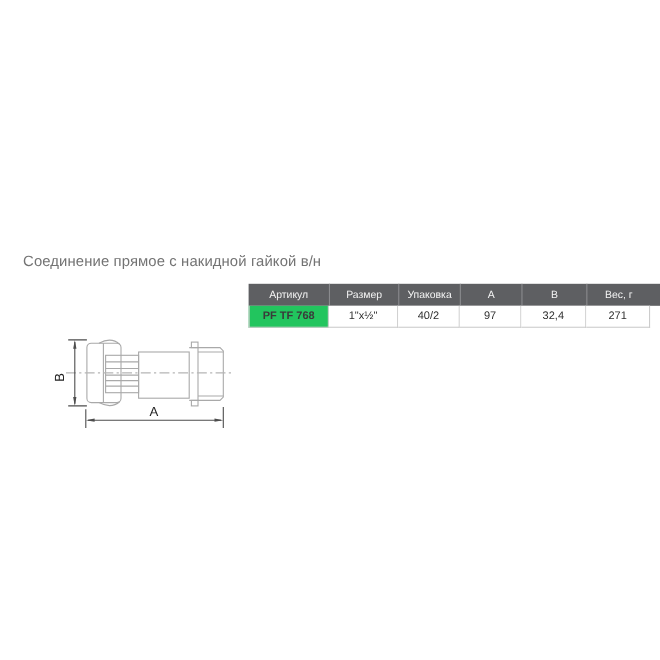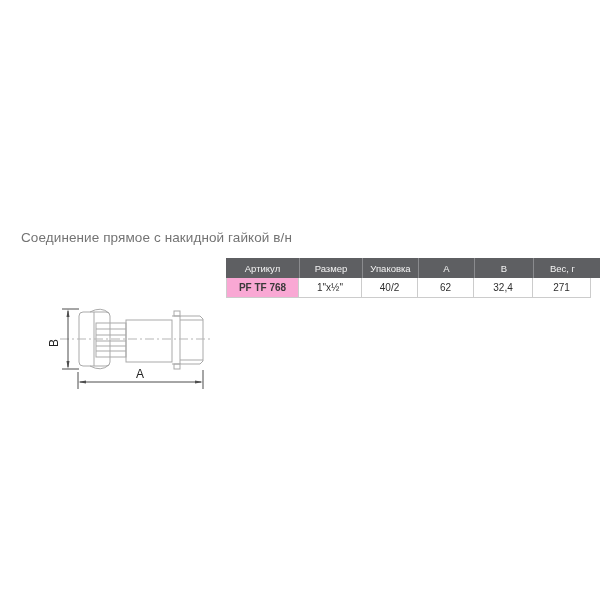--- a/index.html
+++ b/index.html
@@ -43,21 +43,21 @@
   .td {
     background: #ffffff;
     color: #2e2e2e;
     display: flex;
     align-items: center;
     justify-content: center;
     height: 20px;
     border-right: 1px solid #cccccc;
     border-bottom: 1px solid #cccccc;
   }
-  .td:first-child { border-left: 1px solid #cccccc; background: #f9a8d4; font-weight: bold; color: #3a3a3a; }
+  .td:first-child { border-left: 1px solid #cccccc; background: #22c55e; font-weight: bold; color: #3a3a3a; }
   .c0 { width: 73px; }
   .c1 { width: 63px; text-align: right; }
   .c2 { width: 56px; }
   .c3 { width: 56px; }
   .c4 { width: 59px; }
   .c5 { width: 58px; }
 
   
   .drawing {
     position: absolute;
@@ -83,21 +83,21 @@
     <div class="th c1">Размер</div>
     <div class="th c2">Упаковка</div>
     <div class="th c3">A</div>
     <div class="th c4">B</div>
     <div class="th c5">Вес, г</div>
   </div>
   <div class="trow">
     <div class="td c0">PF TF 768</div>
     <div class="td c1">1"х½"</div>
     <div class="td c2">40/2</div>
-    <div class="td c3">62</div>
+    <div class="td c3">97</div>
     <div class="td c4">32,4</div>
     <div class="td c5">271</div>
   </div>
 </div>
 
 <svg class="drawing" viewBox="40 295 180 100" width="180" height="100" xmlns="http://www.w3.org/2000/svg">
 
   <g stroke="#a9a9a9" fill="none" stroke-width="1">
 
     <rect x="79" y="312" width="31" height="54" rx="4"></rect>

